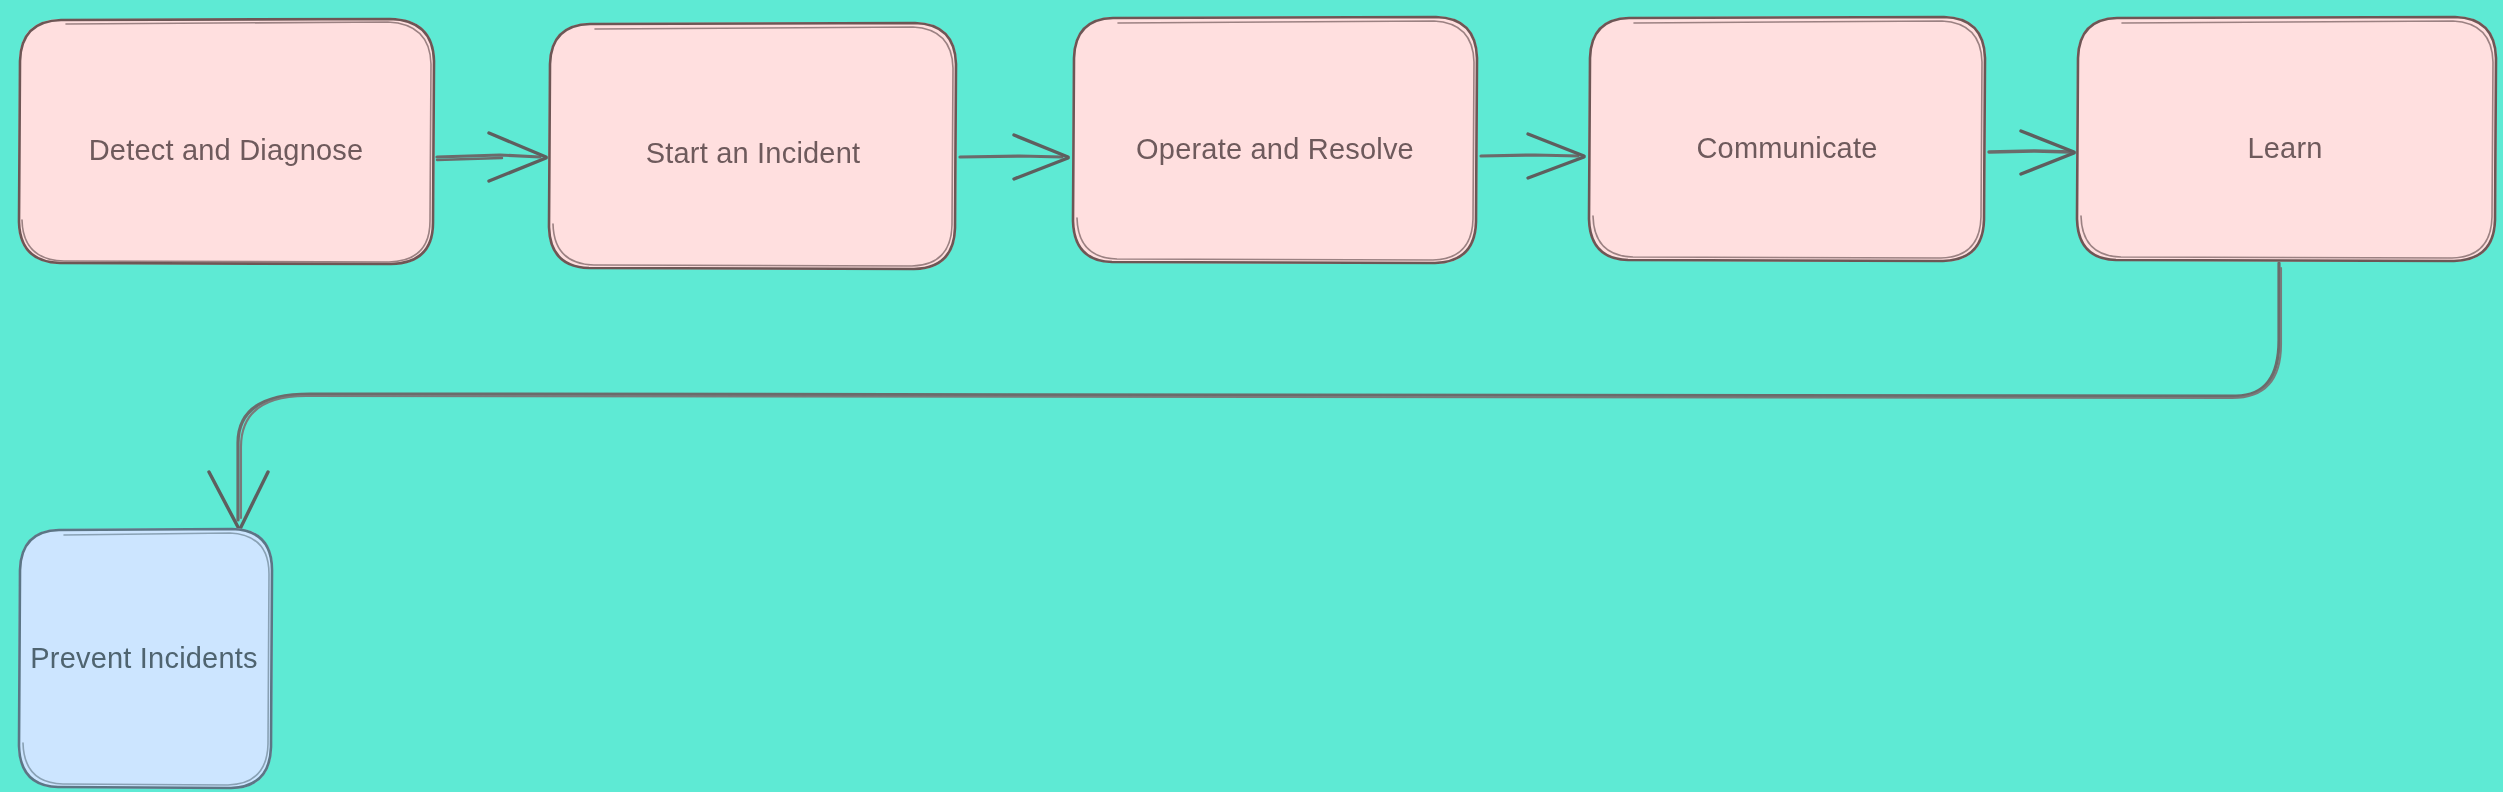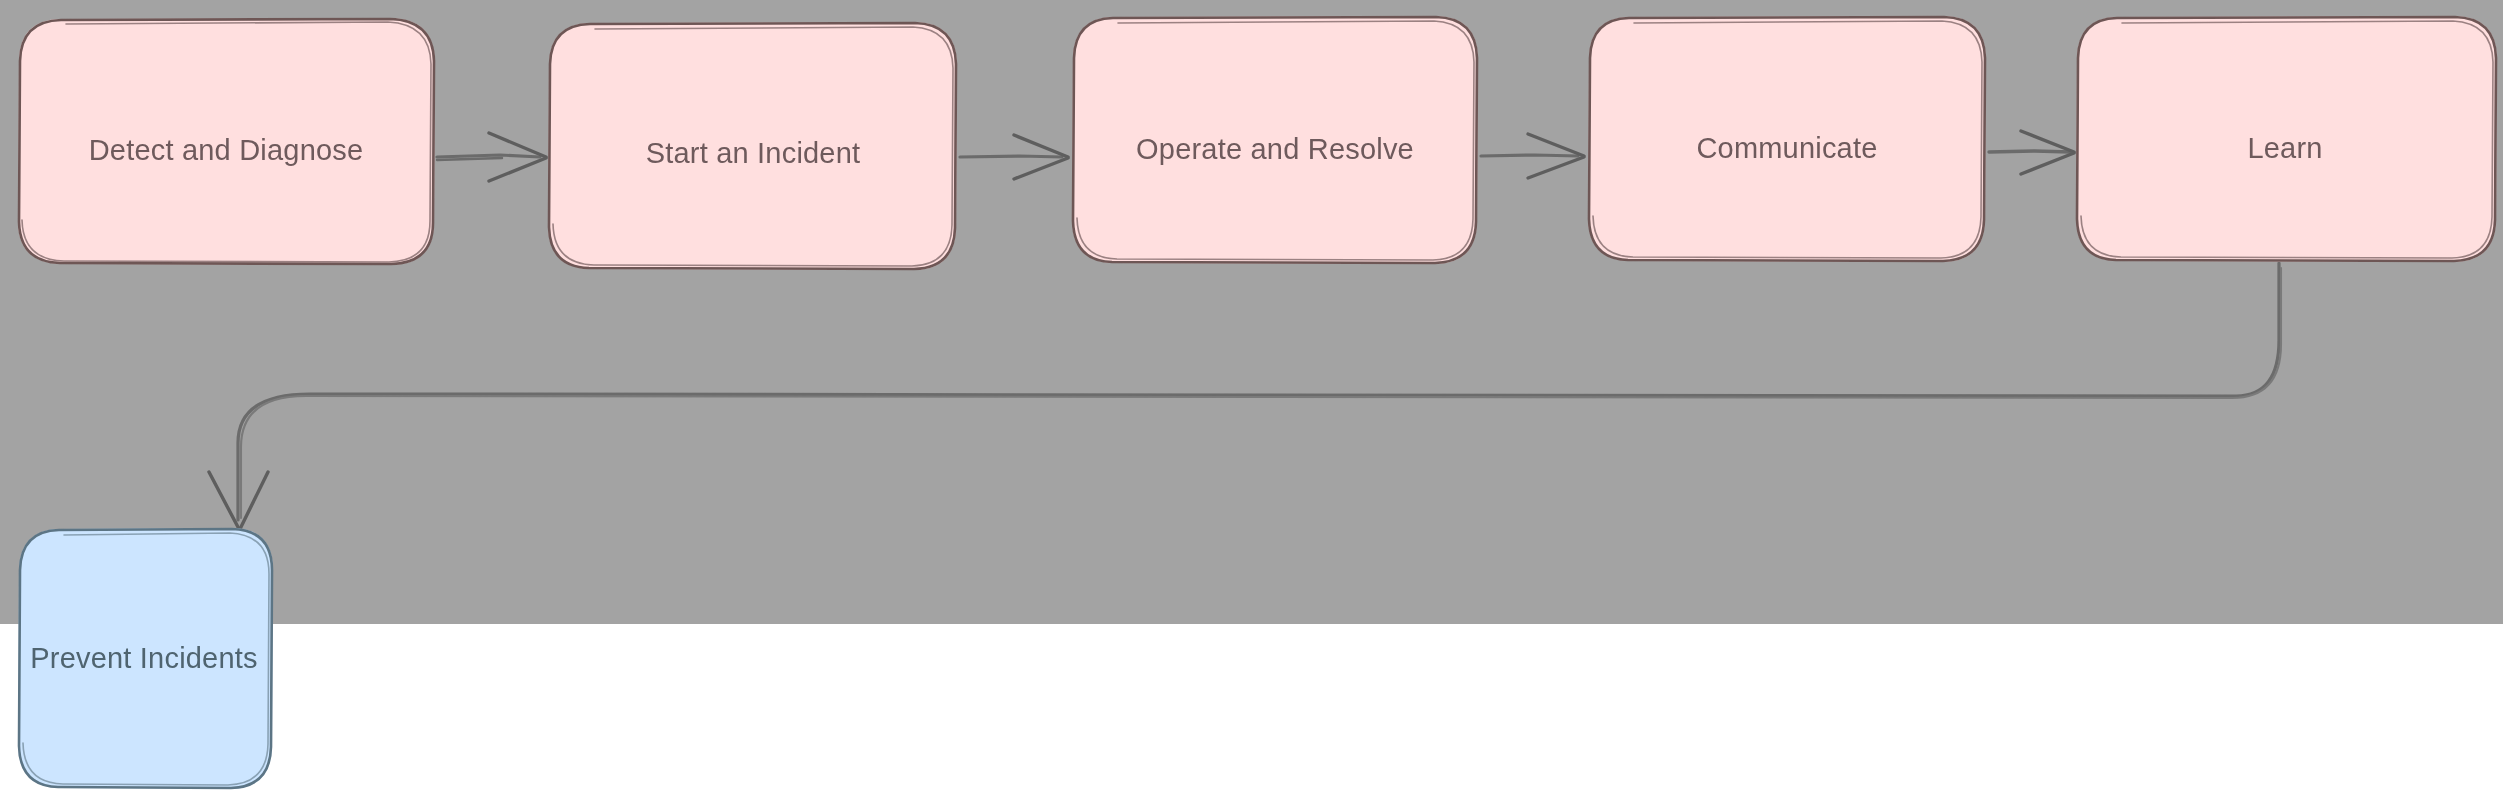--- a/index.html
+++ b/index.html
@@ -10,22 +10,22 @@
   }
   body {
     width: 2503px;
     height: 792px;
     overflow: hidden;
     font-family: "Liberation Sans", "DejaVu Sans", sans-serif;
   }
   #diagram-root {
     position: relative;
     width: 2503px;
-    height: 624px;
-    background: #a3a3a3;
+    height: 792px;
+    background: #5eead4;
   }
   svg.flow-canvas {
     position: absolute;
     top: 0;
     left: 0;
     width: 2503px;
     height: 792px;
     display: block;
   }
   .node-label {

